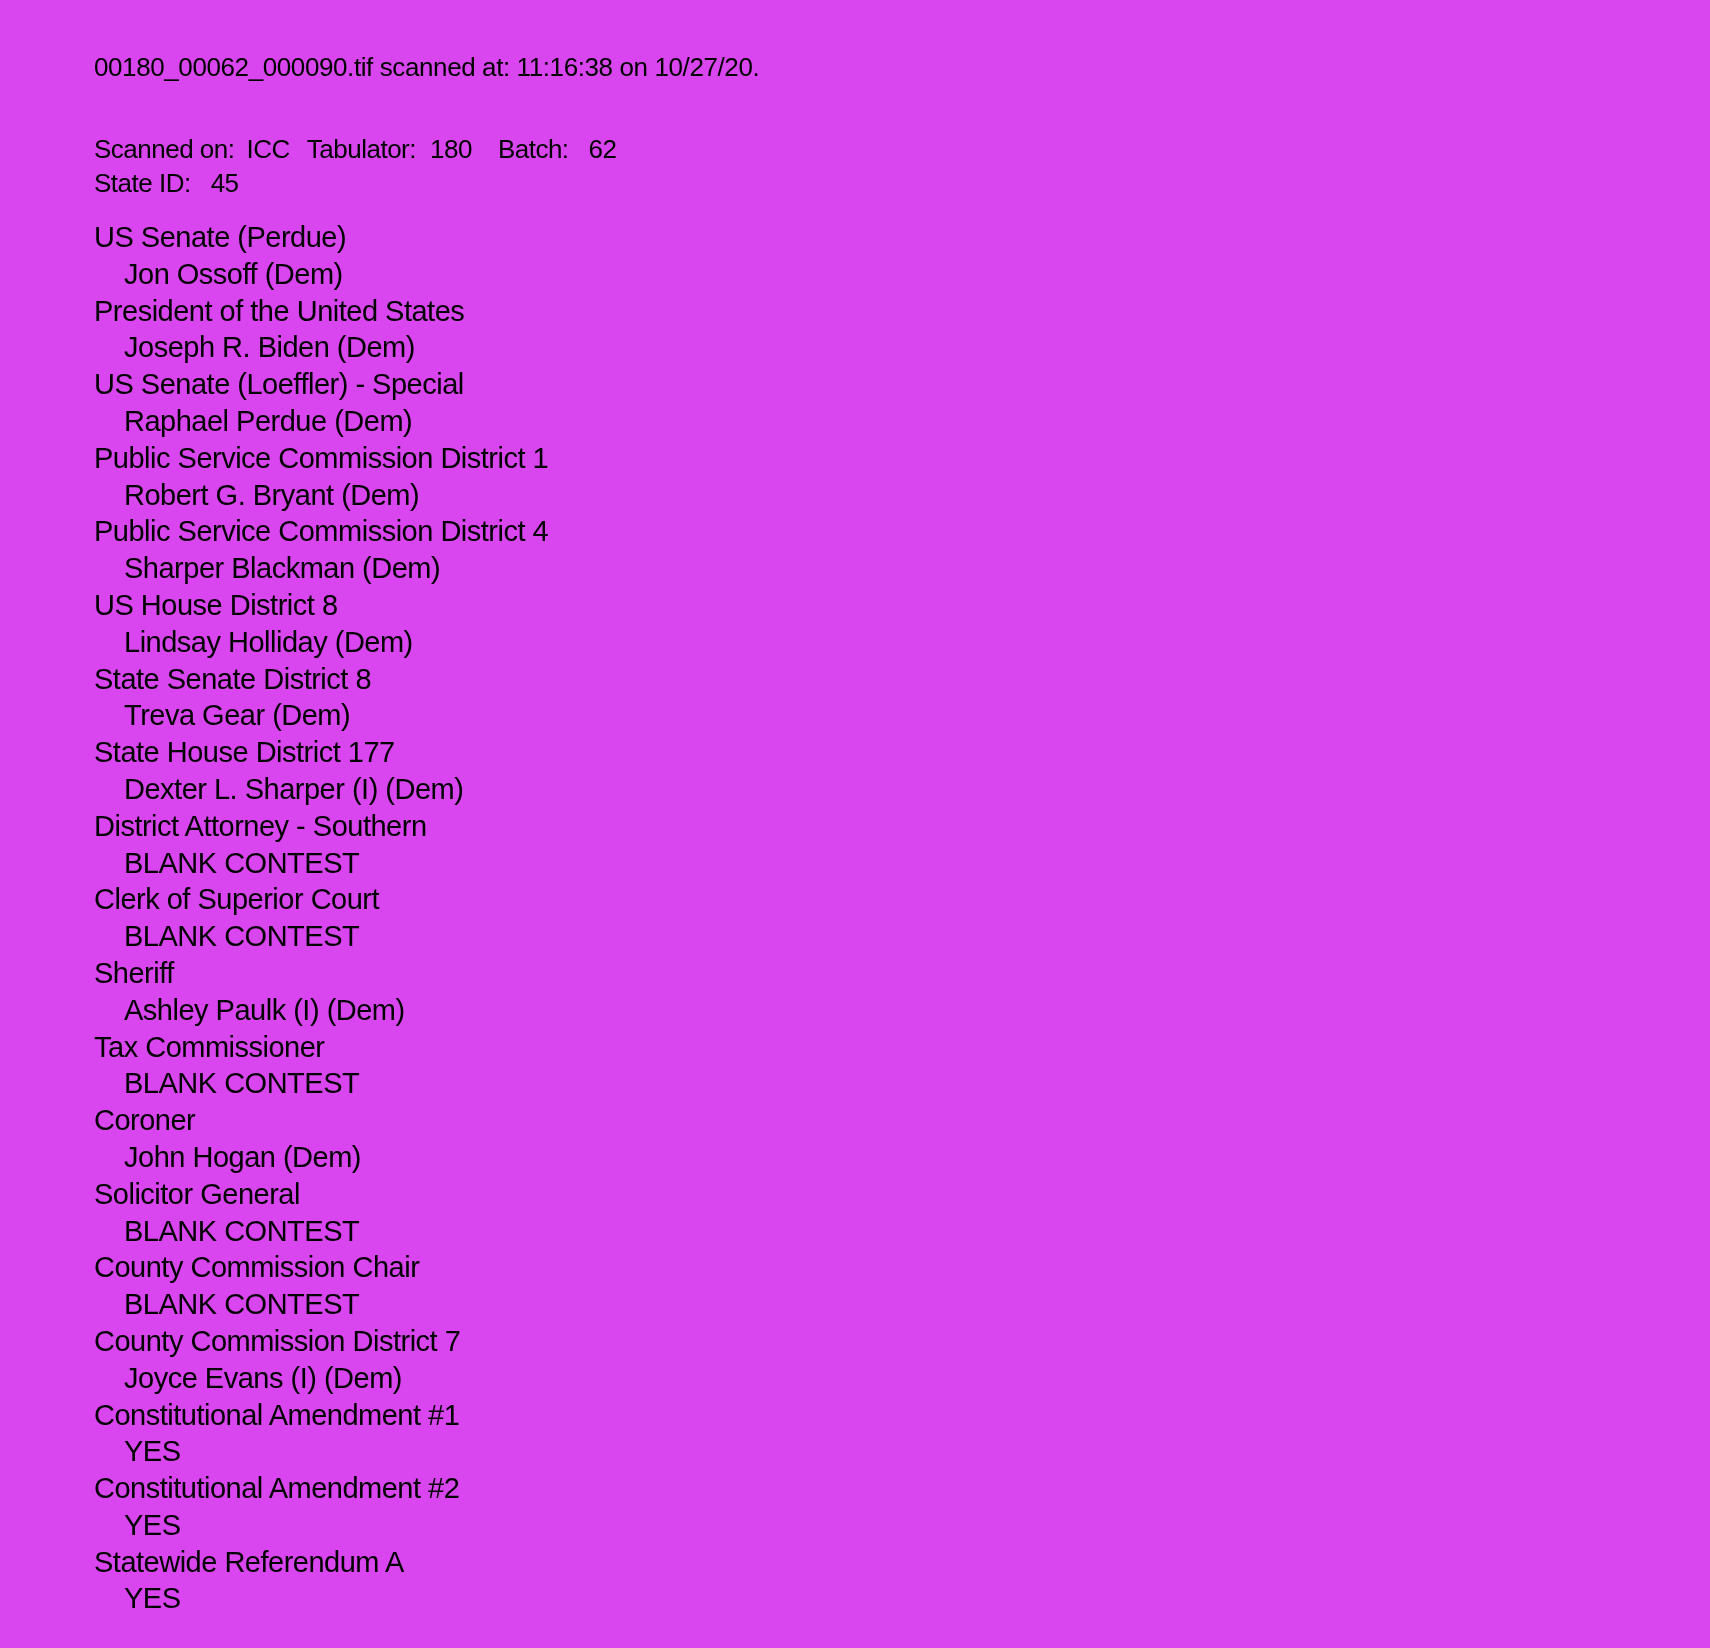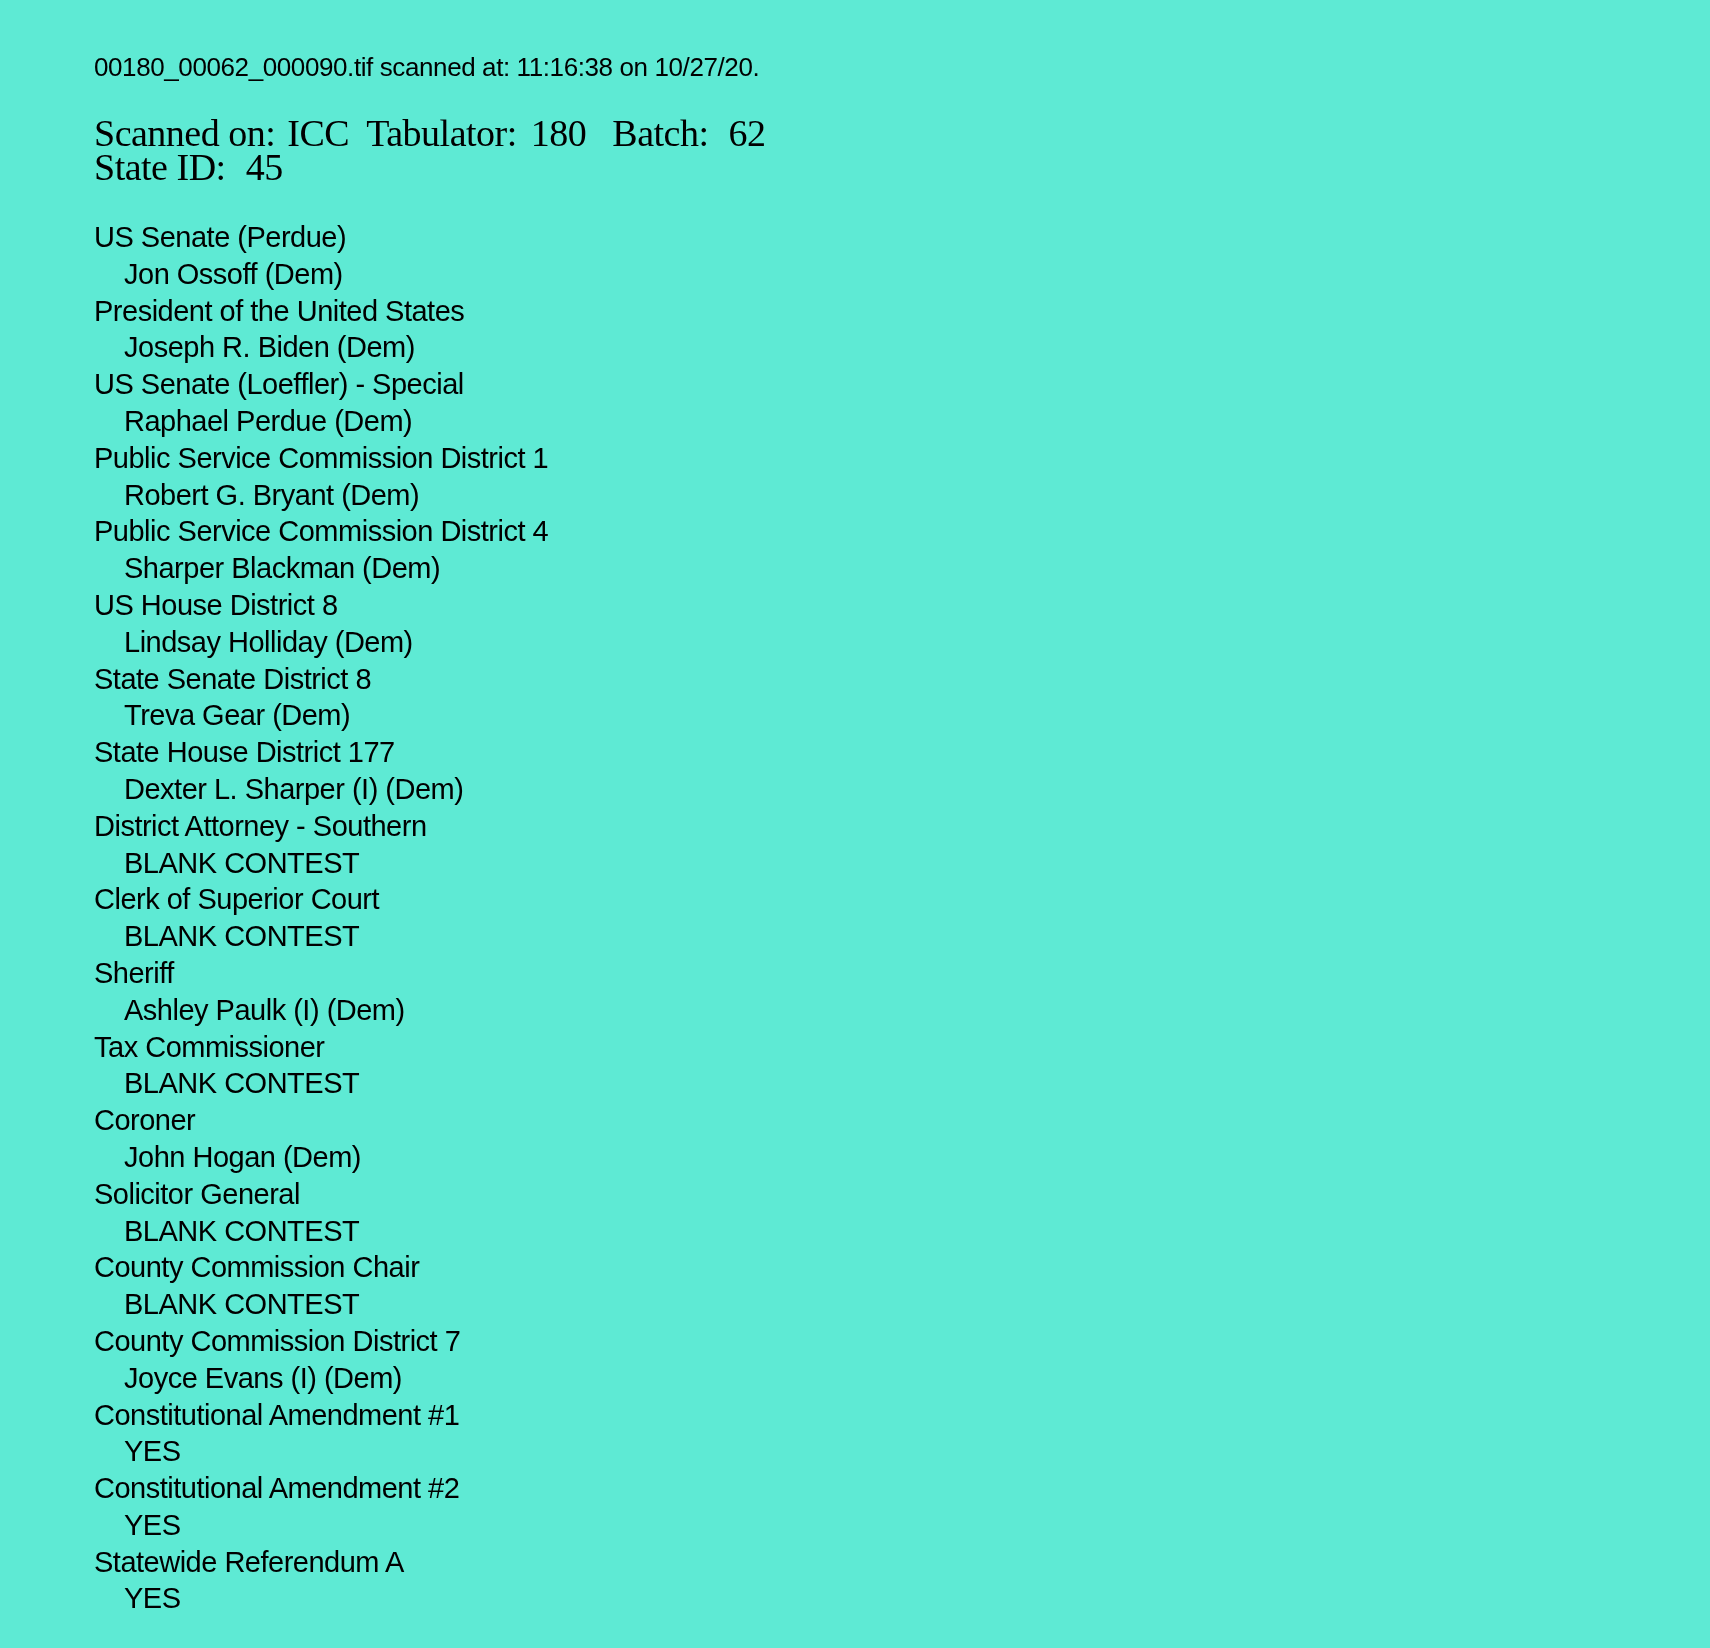--- a/index.html
+++ b/index.html
@@ -8,40 +8,39 @@
     width: 1710px;
     height: 1648px;
     background: #ffffff;
     color: #000000;
     font-family: "Liberation Sans", sans-serif;
   }
   .page {
     position: relative;
     width: 1710px;
     height: 1648px;
-    background: #5eead4;
+    background: #d946ef;
     overflow: hidden;
   }
   .scan-line {
     position: absolute;
     left: 94px;
     top: 52px;
     font-size: 26px;
     line-height: 30px;
     letter-spacing: -0.4px;
     white-space: pre;
   }
   .meta {
     position: absolute;
     left: 94px;
-    top: 116px;
-    font-size: 38px;
+    top: 132px;
+    font-size: 26px;
     line-height: 34px;
     letter-spacing: -0.5px;
-    font-family: Liberation Serif, serif;
   }
   .meta-line { white-space: nowrap; }
   .sp-icc   { margin-left: 12px; }
   .sp-tab   { margin-left: 17px; }
   .sp-180   { margin-left: 14px; }
   .sp-batch { margin-left: 26px; }
   .sp-62    { margin-left: 20px; }
   .sp-45    { margin-left: 20px; }
   .contest-list {
     position: absolute;

